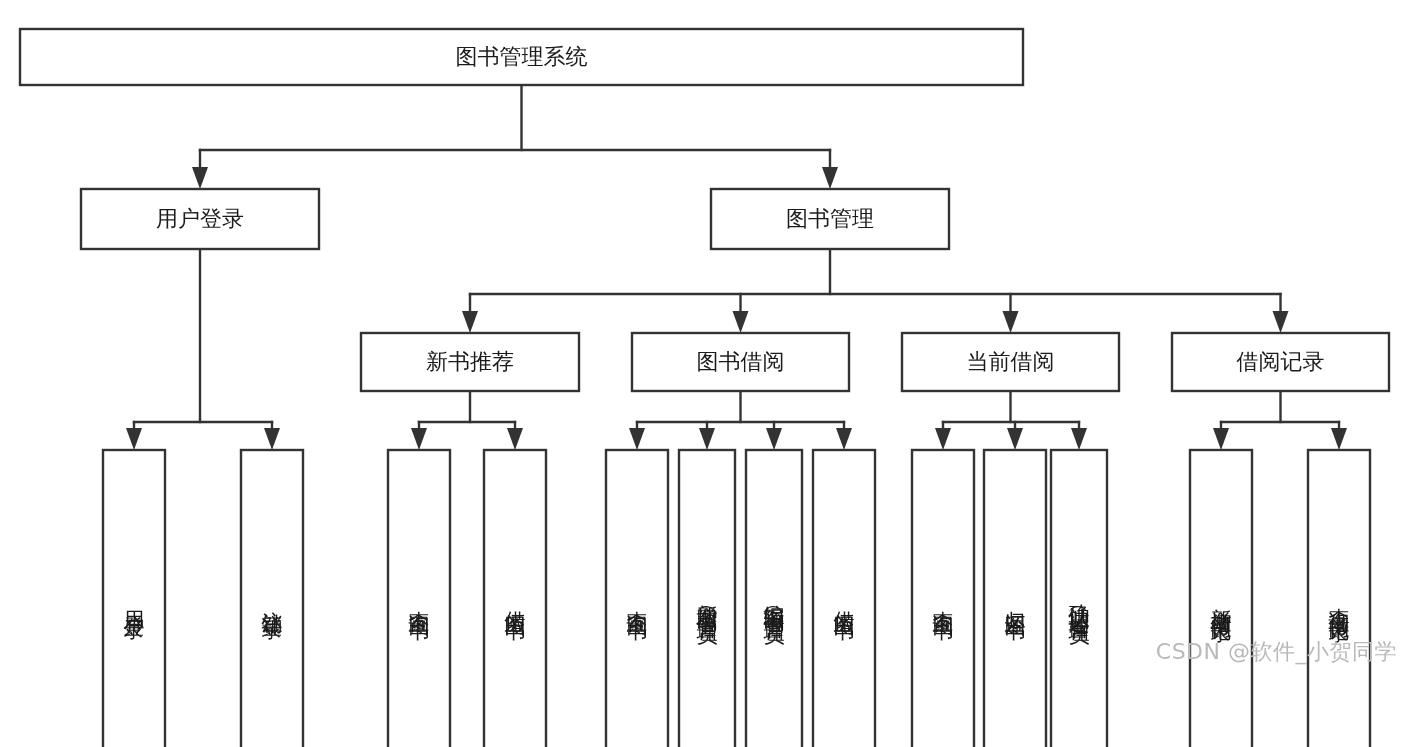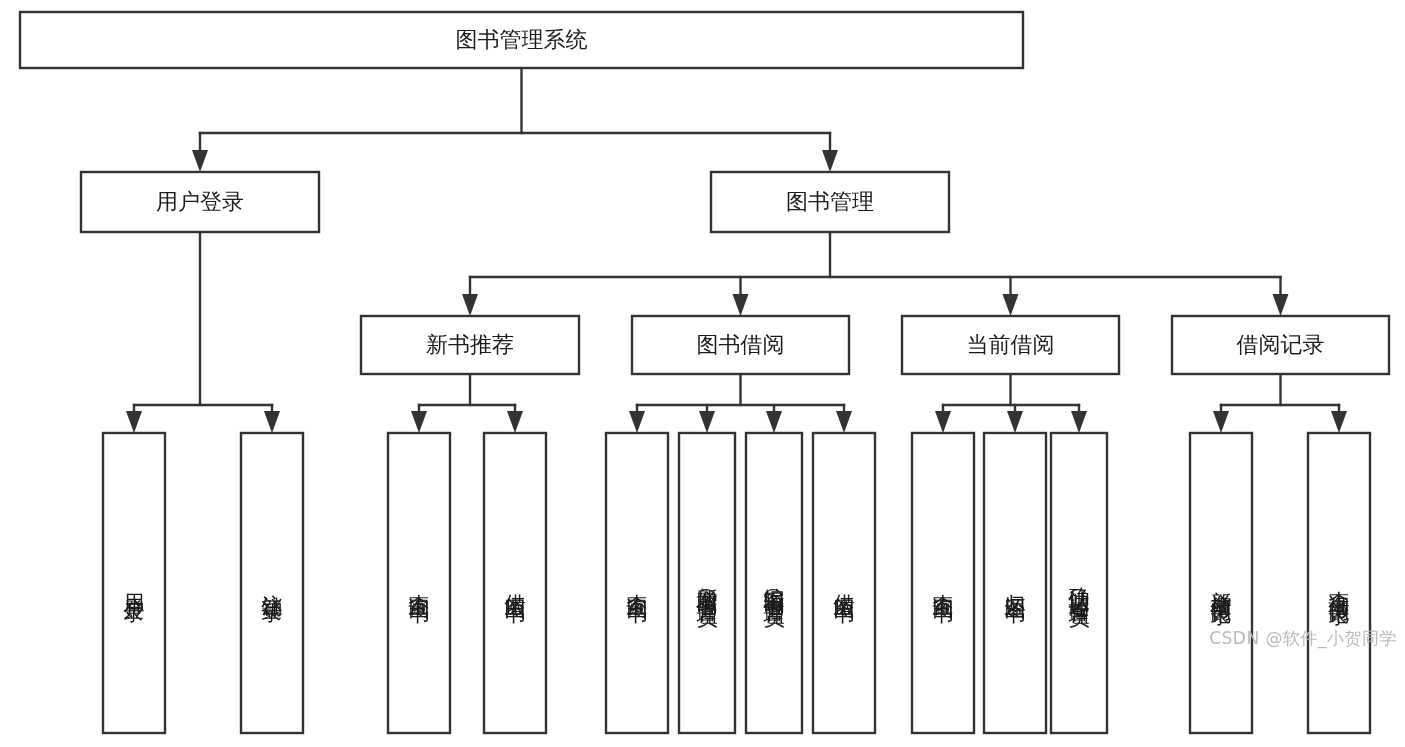--- a/index.html
+++ b/index.html
@@ -10,21 +10,21 @@
   body {
     width: 1405px;
     height: 747px;
     font-family: "DejaVu Sans", "Liberation Sans", sans-serif;
     overflow: hidden;
     position: relative;
   }
   #chart-root {
     position: absolute;
     left: 0;
-    top: 0;
+    top: 17px;
     width: 1405px;
     height: 656px;
   }
   svg.diagram {
     display: block;
     width: 1405px;
     height: 747px;
   }
   .node-rect {
     fill: #ffffff;
@@ -61,21 +61,21 @@
     white-space: nowrap;
     transform: translateX(-50%);
     text-align: center;
     pointer-events: none;
   }
   .watermark {
     position: absolute;
     right: 8px;
     bottom: 6px;
     font-family: "DejaVu Sans", "Liberation Sans", sans-serif;
-    font-size: 17px;
+    font-size: 22px;
     color: #b9b9b9;
     white-space: nowrap;
     letter-spacing: 0.5px;
   }
 </style>
 </head>
 <body>
 
 <div id="chart-root">
   <svg class="diagram" viewBox="0 0 1405 747">

